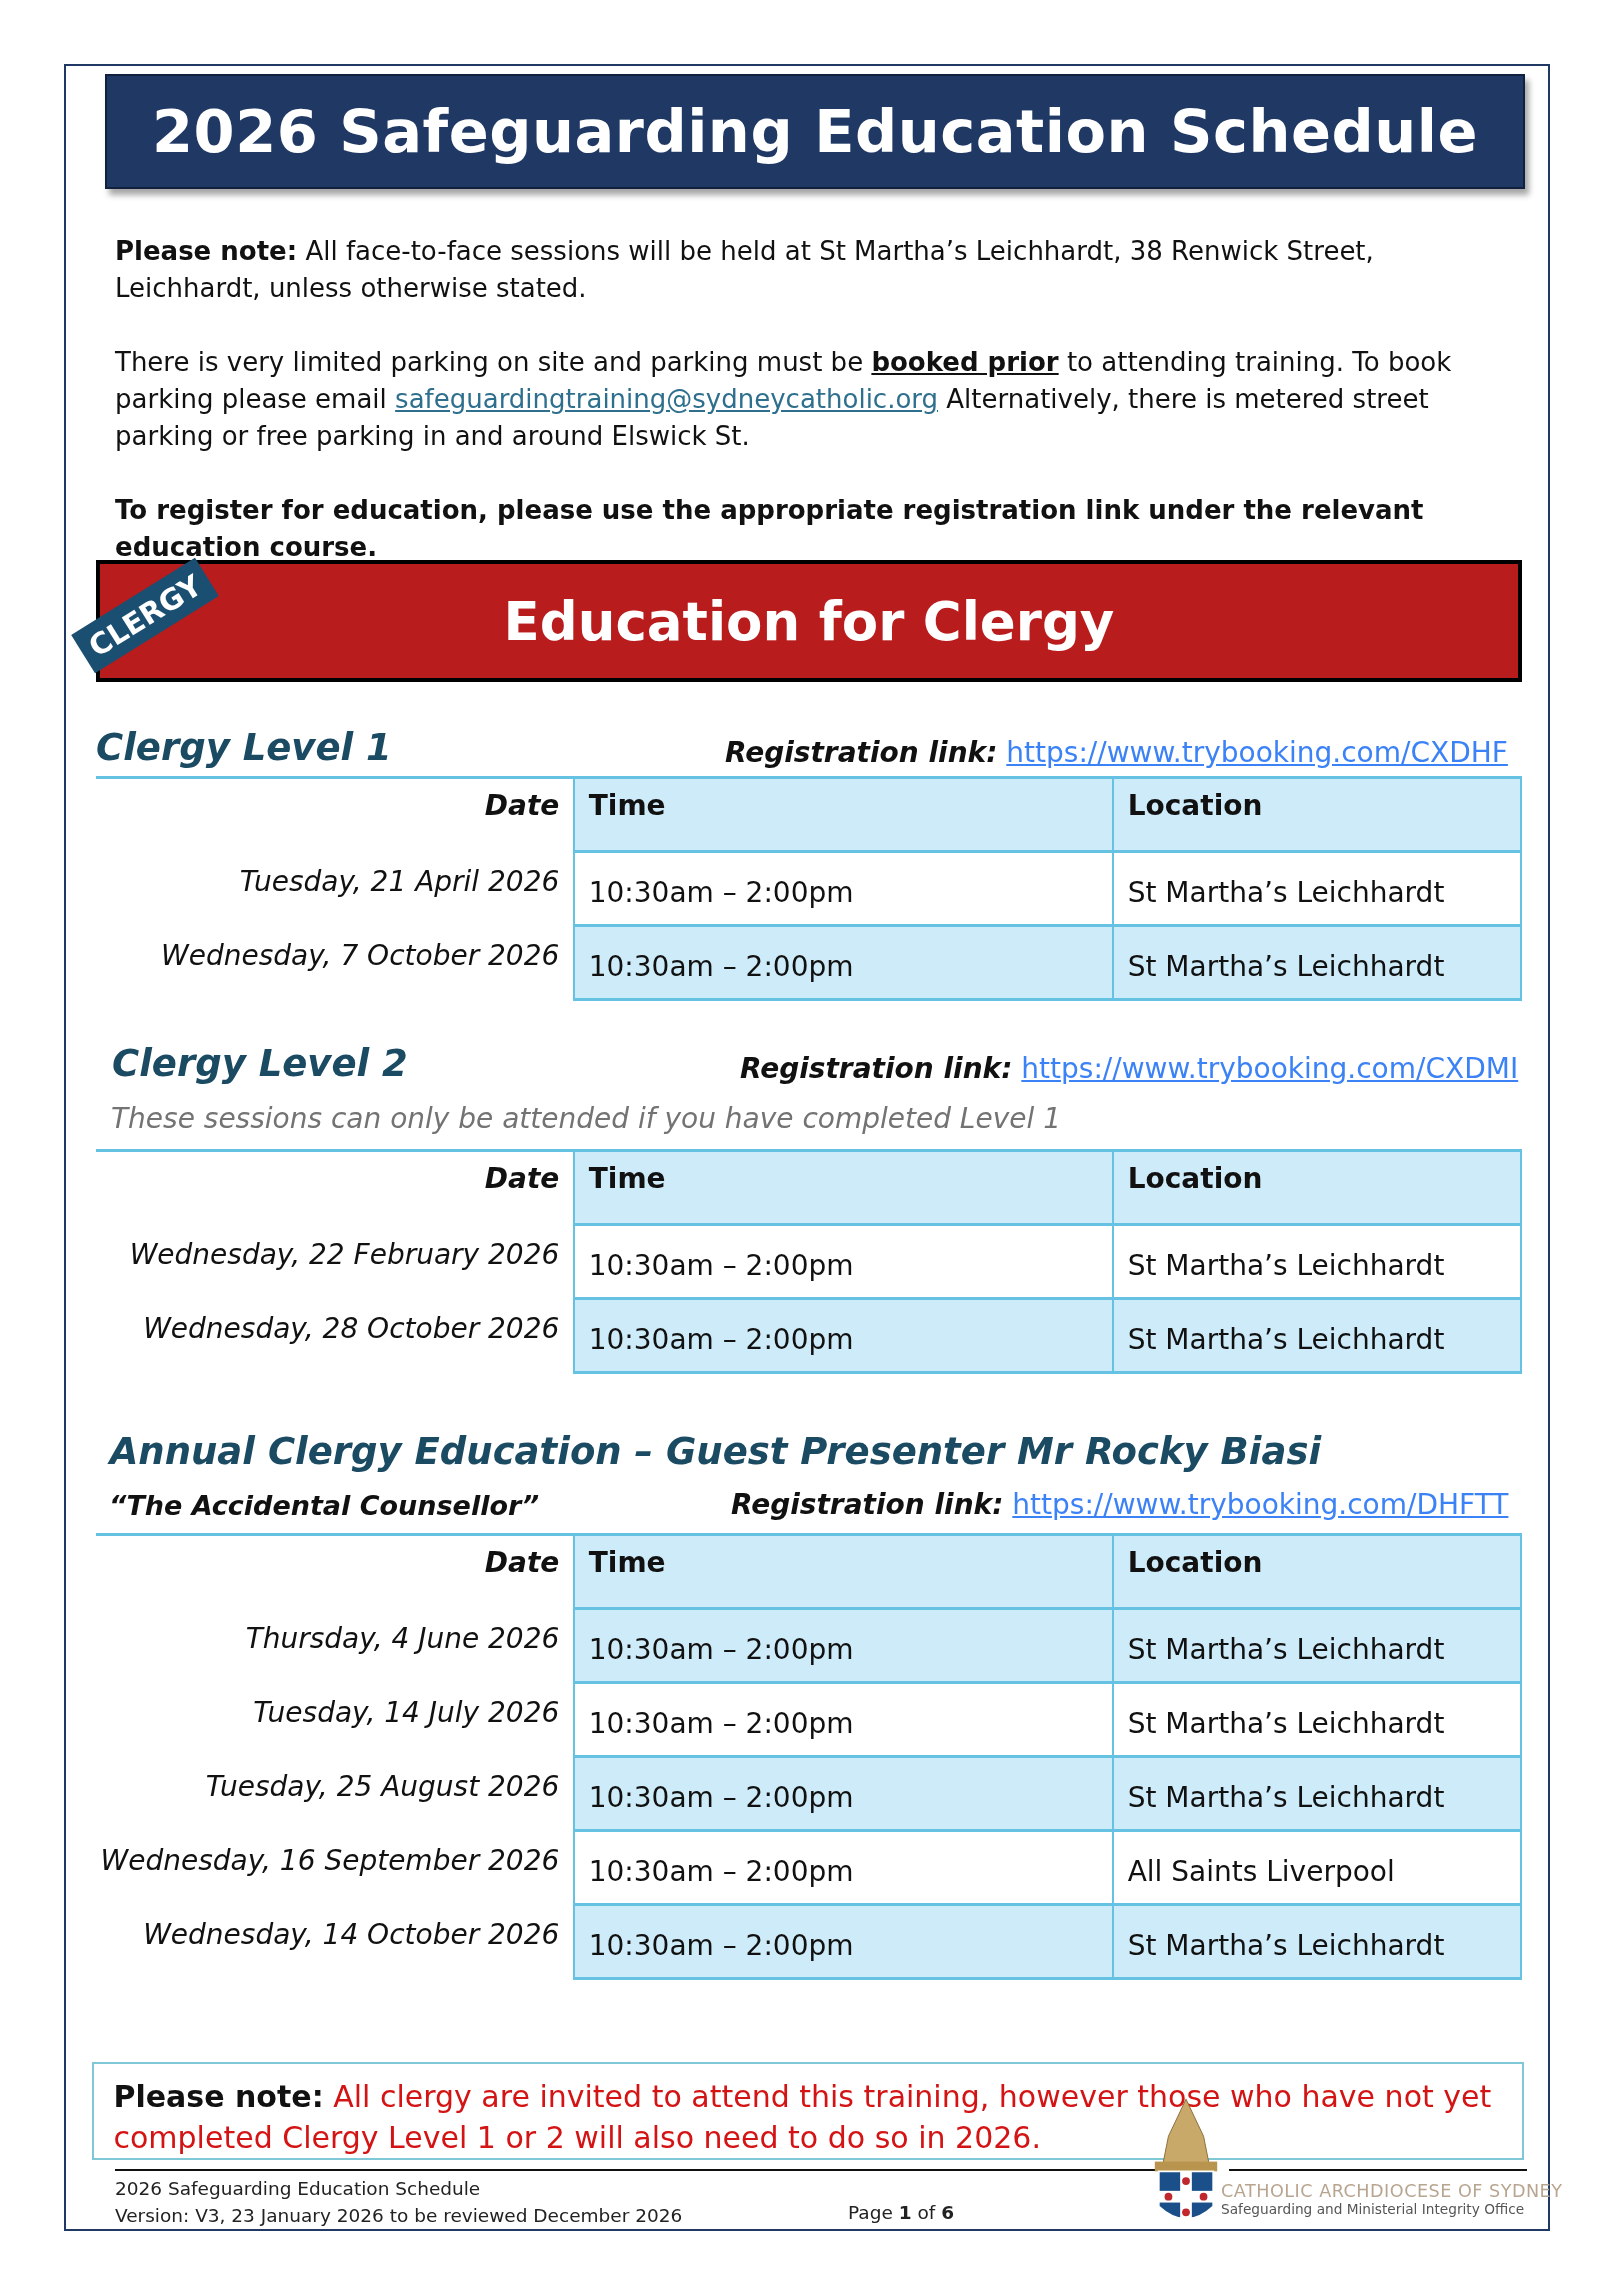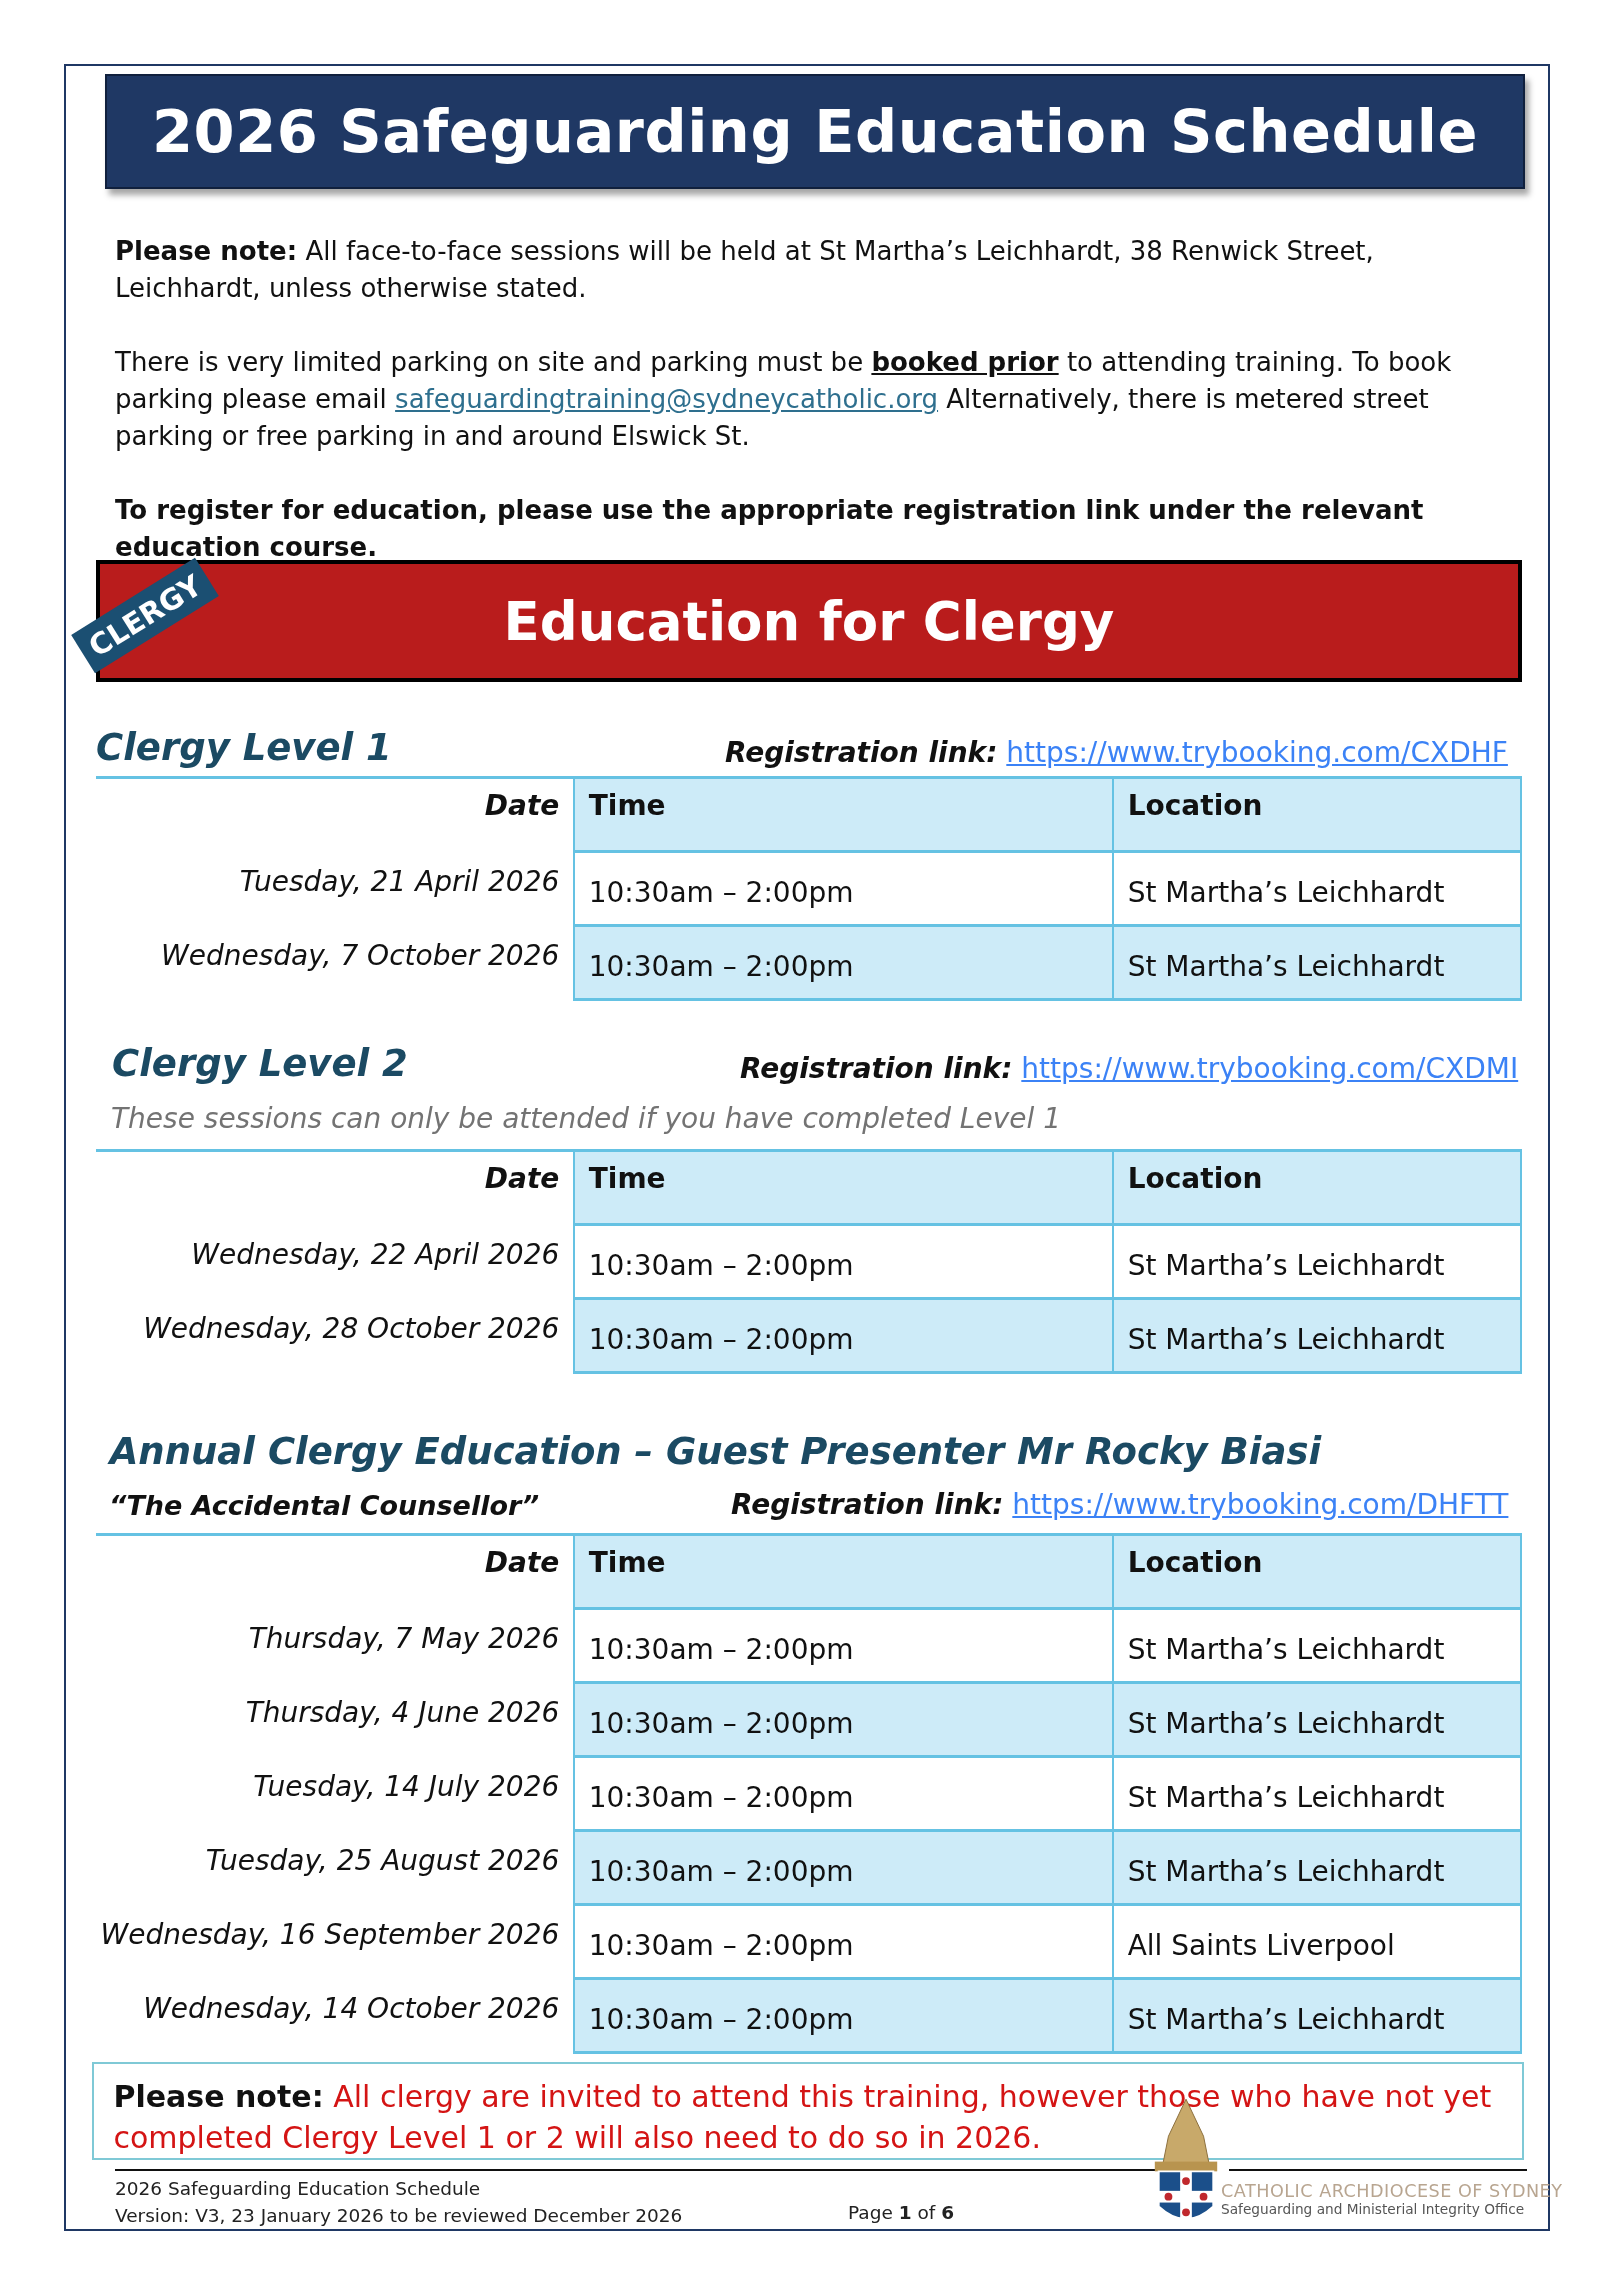--- a/index.html
+++ b/index.html
@@ -120,21 +120,21 @@
 </div>
 <div class="warn" style="top:1102px;">These sessions can only be attended if you have completed Level 1</div>
 <table class="sched" style="top:1149px;">
   <tbody>
       <tr class="hdr">
     <td class="date">Date</td>
     <td class="time">Time</td>
     <td class="loc">Location</td>
   </tr>
   <tr>
-    <td class="date">Wednesday, 22 April 2026</td>
+    <td class="date">Wednesday, 22 February 2026</td>
     <td class="time">10:30am – 2:00pm</td>
     <td class="loc">St Martha’s Leichhardt</td>
   </tr>
   <tr class="shade">
     <td class="date">Wednesday, 28 October 2026</td>
     <td class="time">10:30am – 2:00pm</td>
     <td class="loc">St Martha’s Leichhardt</td>
   </tr>
 </tbody>
   </table>
@@ -143,25 +143,20 @@
   <div class="stitle" style="left:13.7px;"><i>Annual Clergy Education – Guest Presenter Mr Rocky Biasi</i></div>
 </div>
 <div class="quote-sub" style="top:1490px;">“The Accidental Counsellor”</div>
 <div class="reg" style="left:731px; top:1488px;"><span class="lbl">Registration link:</span> <a>https://www.trybooking.com/DHFTT</a></div>
 <table class="sched" style="top:1533px;">
   <tbody>
       <tr class="hdr">
     <td class="date">Date</td>
     <td class="time">Time</td>
     <td class="loc">Location</td>
-  </tr>
-  <tr>
-    <td class="date">Thursday, 7 May 2026</td>
-    <td class="time">10:30am – 2:00pm</td>
-    <td class="loc">St Martha’s Leichhardt</td>
   </tr>
   <tr class="shade">
     <td class="date">Thursday, 4 June 2026</td>
     <td class="time">10:30am – 2:00pm</td>
     <td class="loc">St Martha’s Leichhardt</td>
   </tr>
   <tr>
     <td class="date">Tuesday, 14 July 2026</td>
     <td class="time">10:30am – 2:00pm</td>
     <td class="loc">St Martha’s Leichhardt</td>

